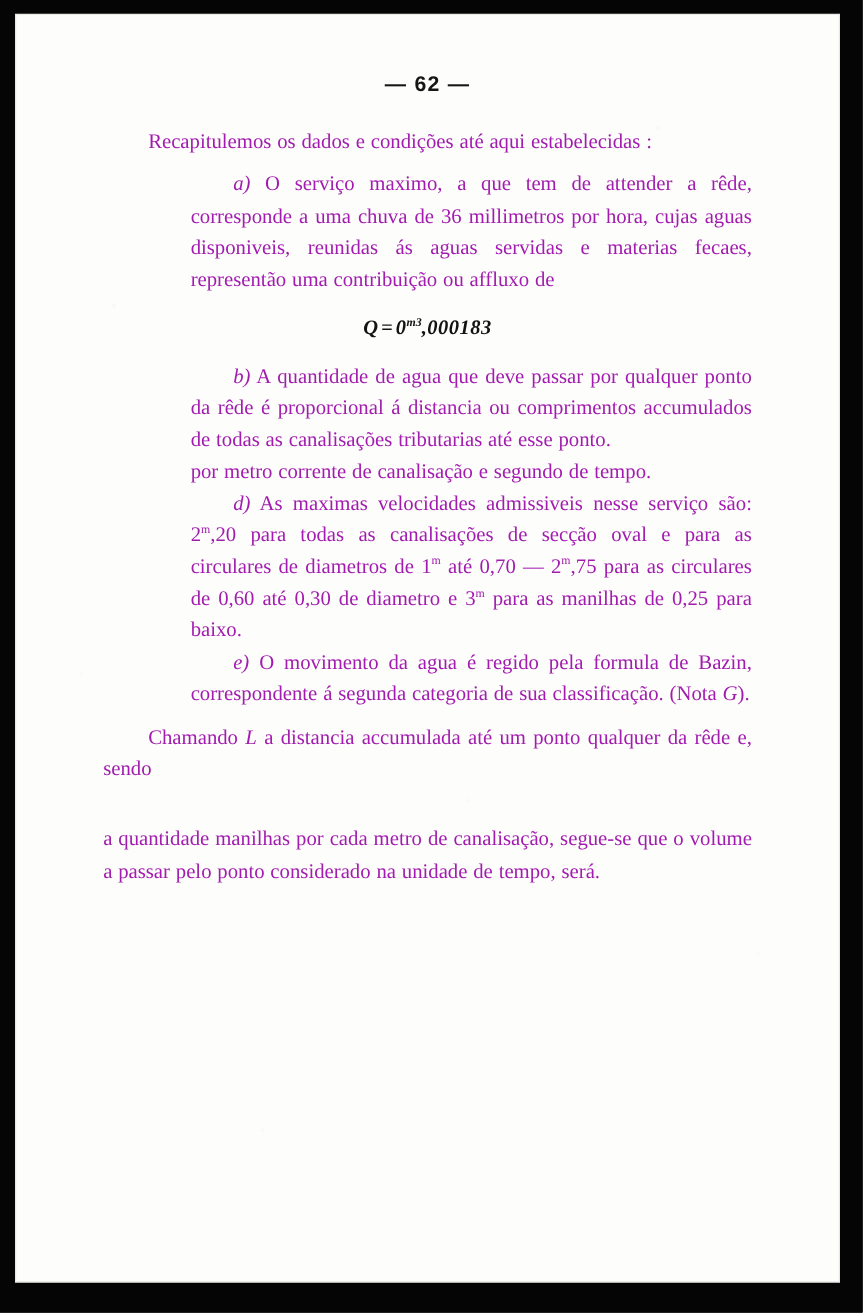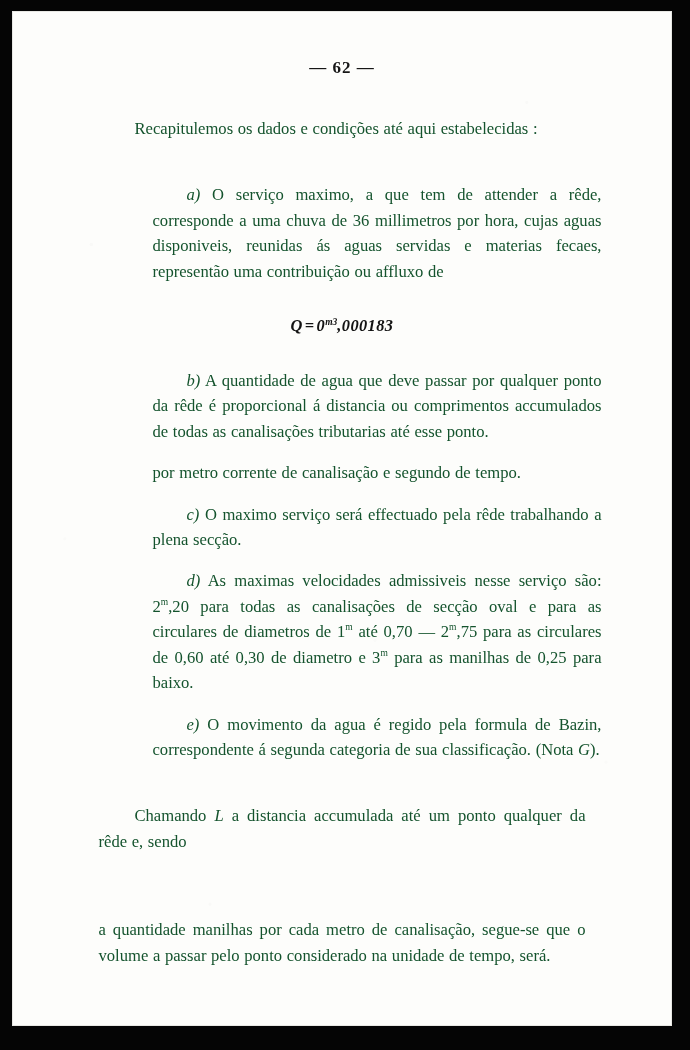--- a/index.html
+++ b/index.html
@@ -57,21 +57,21 @@
     height: 1015px;
   }
 
   
   .folio {
     text-align: center;
     font-size: 17px;
     letter-spacing: 1px;
     color: #161616;
     margin-top: 47px;
-    font-family: Liberation Serif, serif;
+    font-family: Liberation Sans, sans-serif;
     font-weight: 700;
   }
 
   
   .page-title {
     text-align: center;
     font-size: 19px;
     letter-spacing: 2.4px;
     color: #121212;
     margin-top: 27px;
@@ -84,24 +84,24 @@
     margin: 0 auto;
     width: 519px;
     padding-left: 0;
   }
   .block-inset {
     margin: 0 auto;
     width: 519px;
   }
 
   p.para {
-    margin: 16px;
+    margin: 0;
     font-size: 16.6px;
     line-height: 25.4px;
-    color: #14532d;
+    color: #a21caf;
     text-align: justify;
     text-justify: inter-word;
     word-spacing: .5px;
   }
   p.para.indent  { text-indent: 36px; }
   p.para.inset   { margin-left: 70px; width: 449px; text-indent: 34px; }
   p.para.noindent { text-indent: 0; }
 
   .gap-sm { height: 9px; }
   .gap-md { height: 16px; }
@@ -160,23 +160,20 @@
       <div class="gap-md"></div>
 
       <div class="block-inset">
         <p class="para inset"><span class="it">b)</span> <span>A quantidade de agua que deve passar por qualquer ponto da rêde é proporcional á distancia ou comprimentos accumulados de todas as canalisações tributarias até esse ponto.</span></p>
       </div>
 
       <div class="block-inset">
         <p class="para inset noindent" style="text-indent:0">por metro corrente de canalisação e segundo de tempo.</p>
       </div>
 
-      <div class="block-inset">
-        <p class="para inset"><span class="it">c)</span> <span>O maximo serviço será effectuado pela rêde trabalhando a plena secção.</span></p>
-      </div>
 
       <div class="block-inset">
         <p class="para inset"><span class="it">d)</span> <span>As maximas velocidades admissiveis nesse serviço são: 2</span><sup class="unit">m</sup><span>,20 para todas as canalisações de secção oval e para as circulares de diametros de 1</span><sup class="unit">m</sup><span> até 0,70 — 2</span><sup class="unit">m</sup><span>,75 para as circulares de 0,60 até 0,30 de diametro e 3</span><sup class="unit">m</sup><span> para as manilhas de 0,25 para baixo.</span></p>
       </div>
 
       <div class="block-inset">
         <p class="para inset"><span class="it">e)</span> <span>O movimento da agua é regido pela formula de Bazin, correspondente á segunda categoria de sua classificação. (Nota </span><span class="it">G</span><span>).</span></p>
       </div>
 
       <div class="gap-sm"></div>

